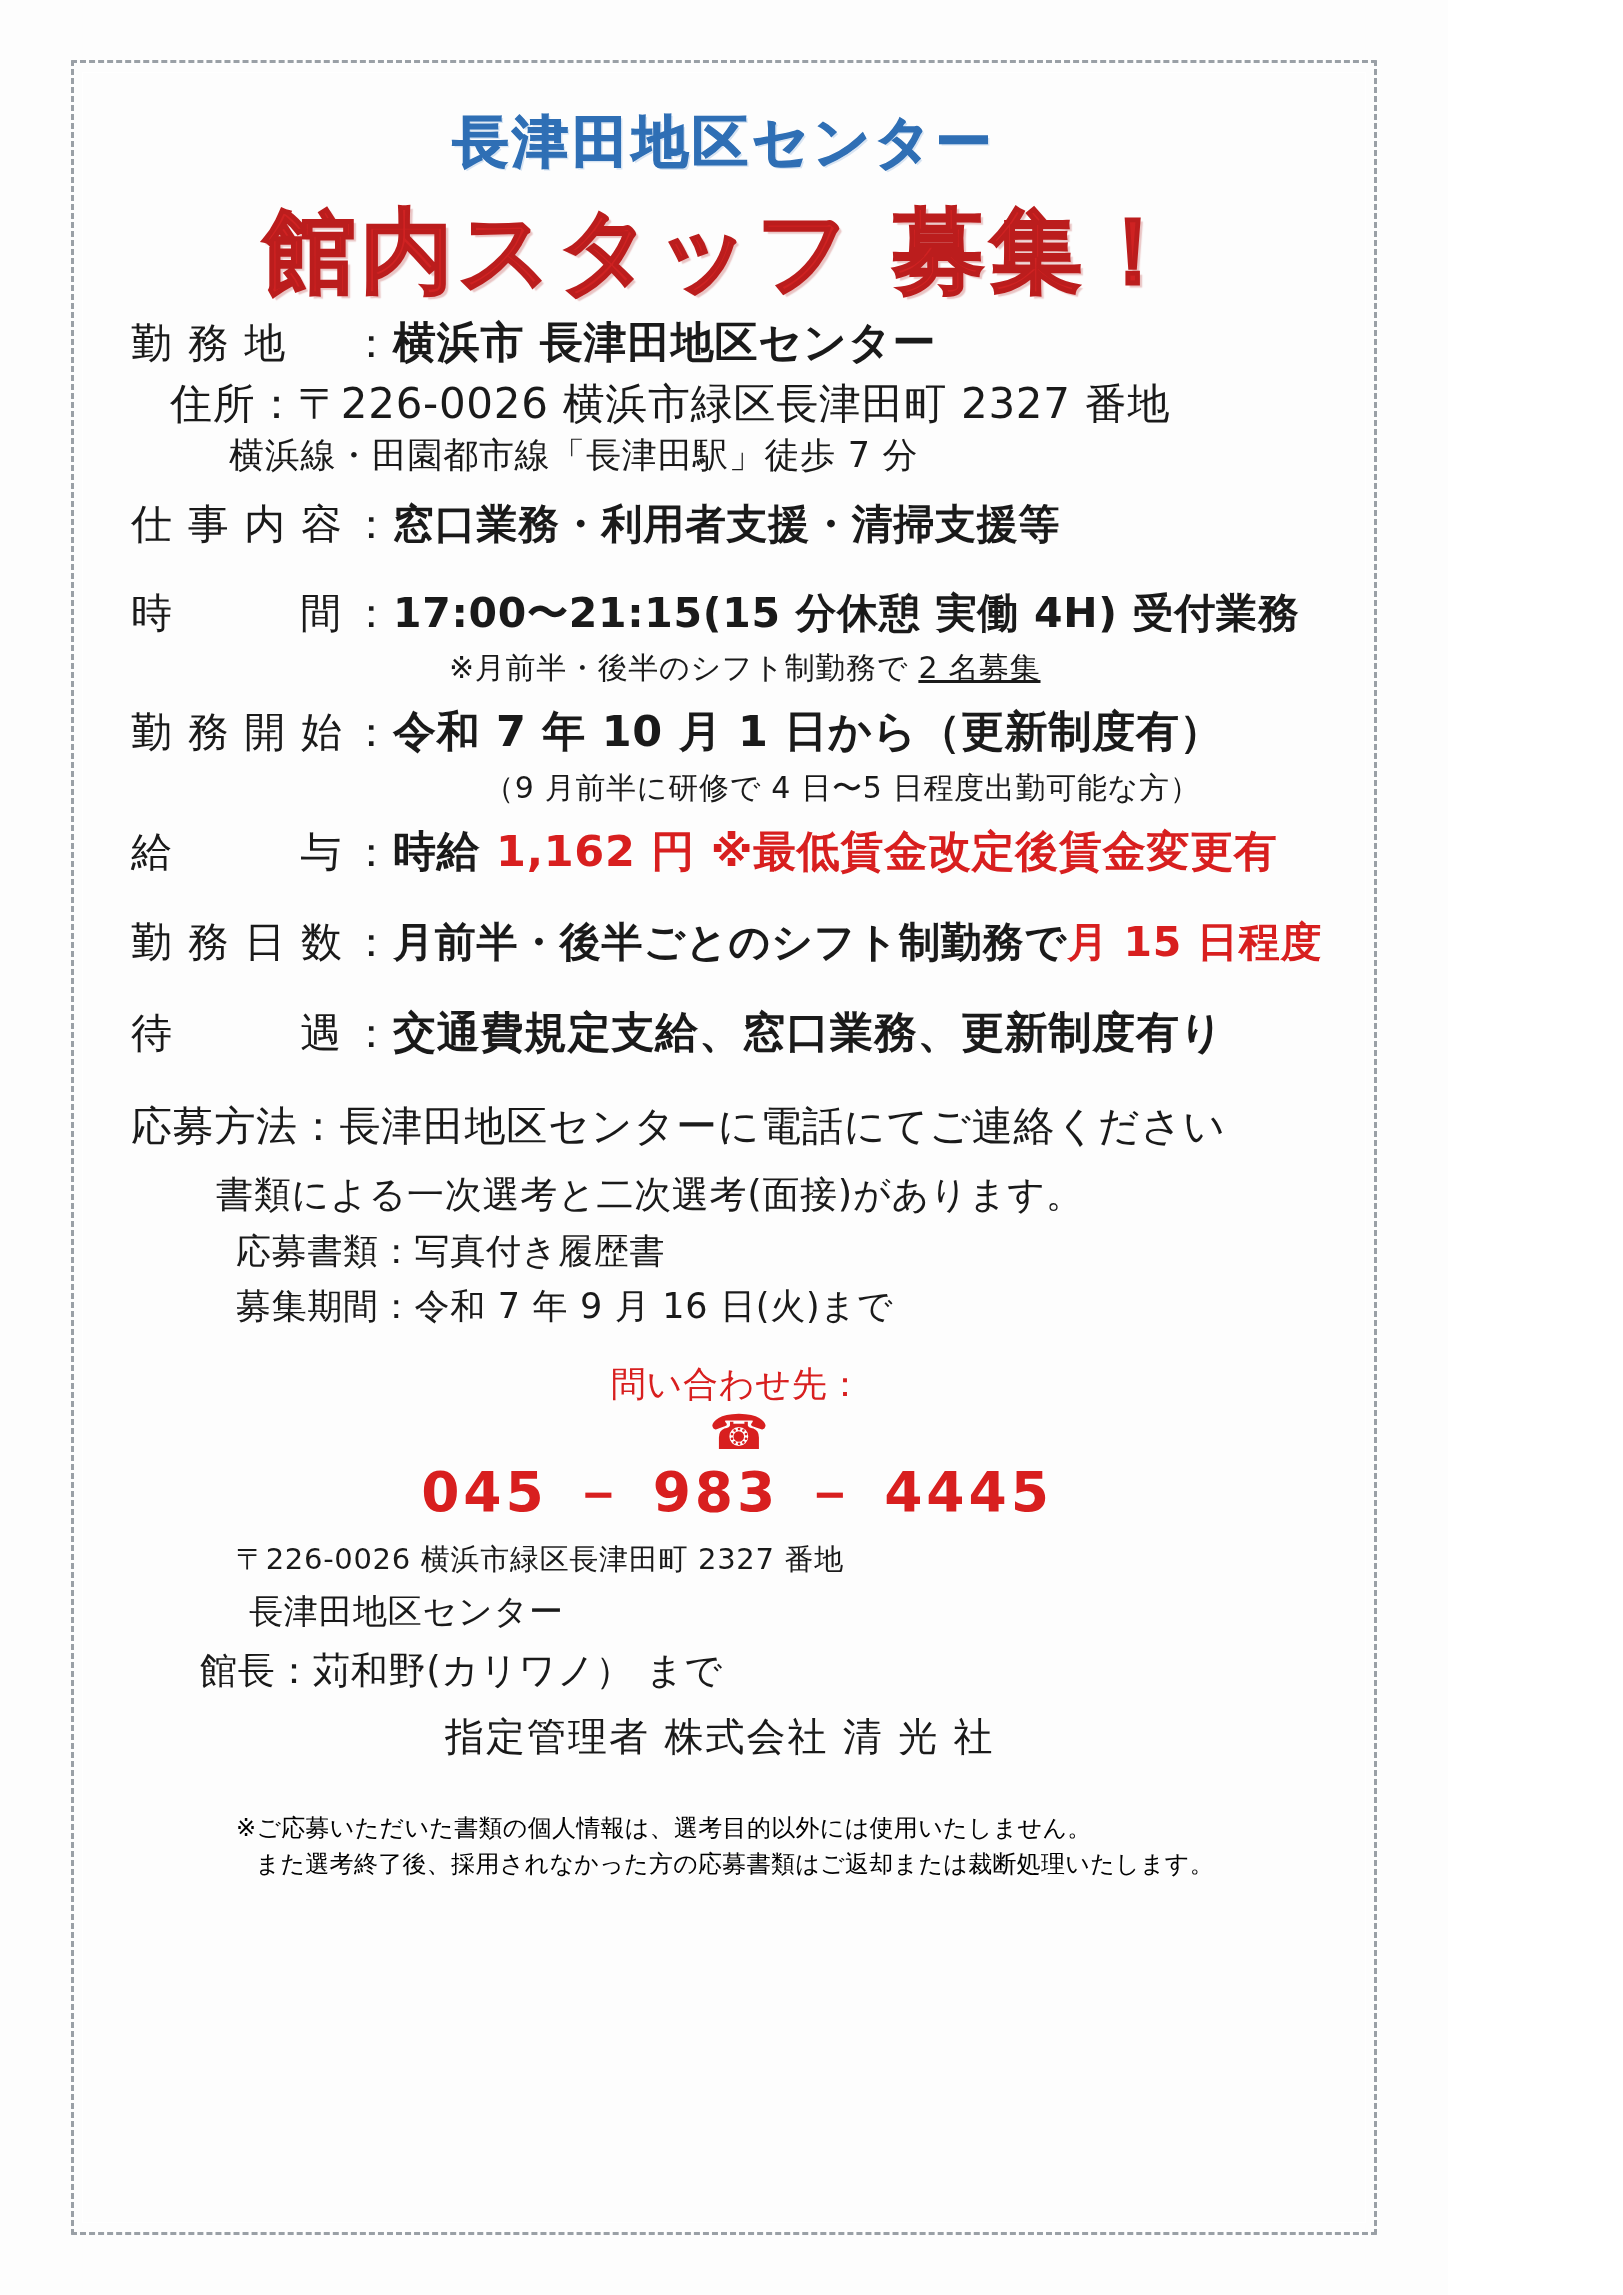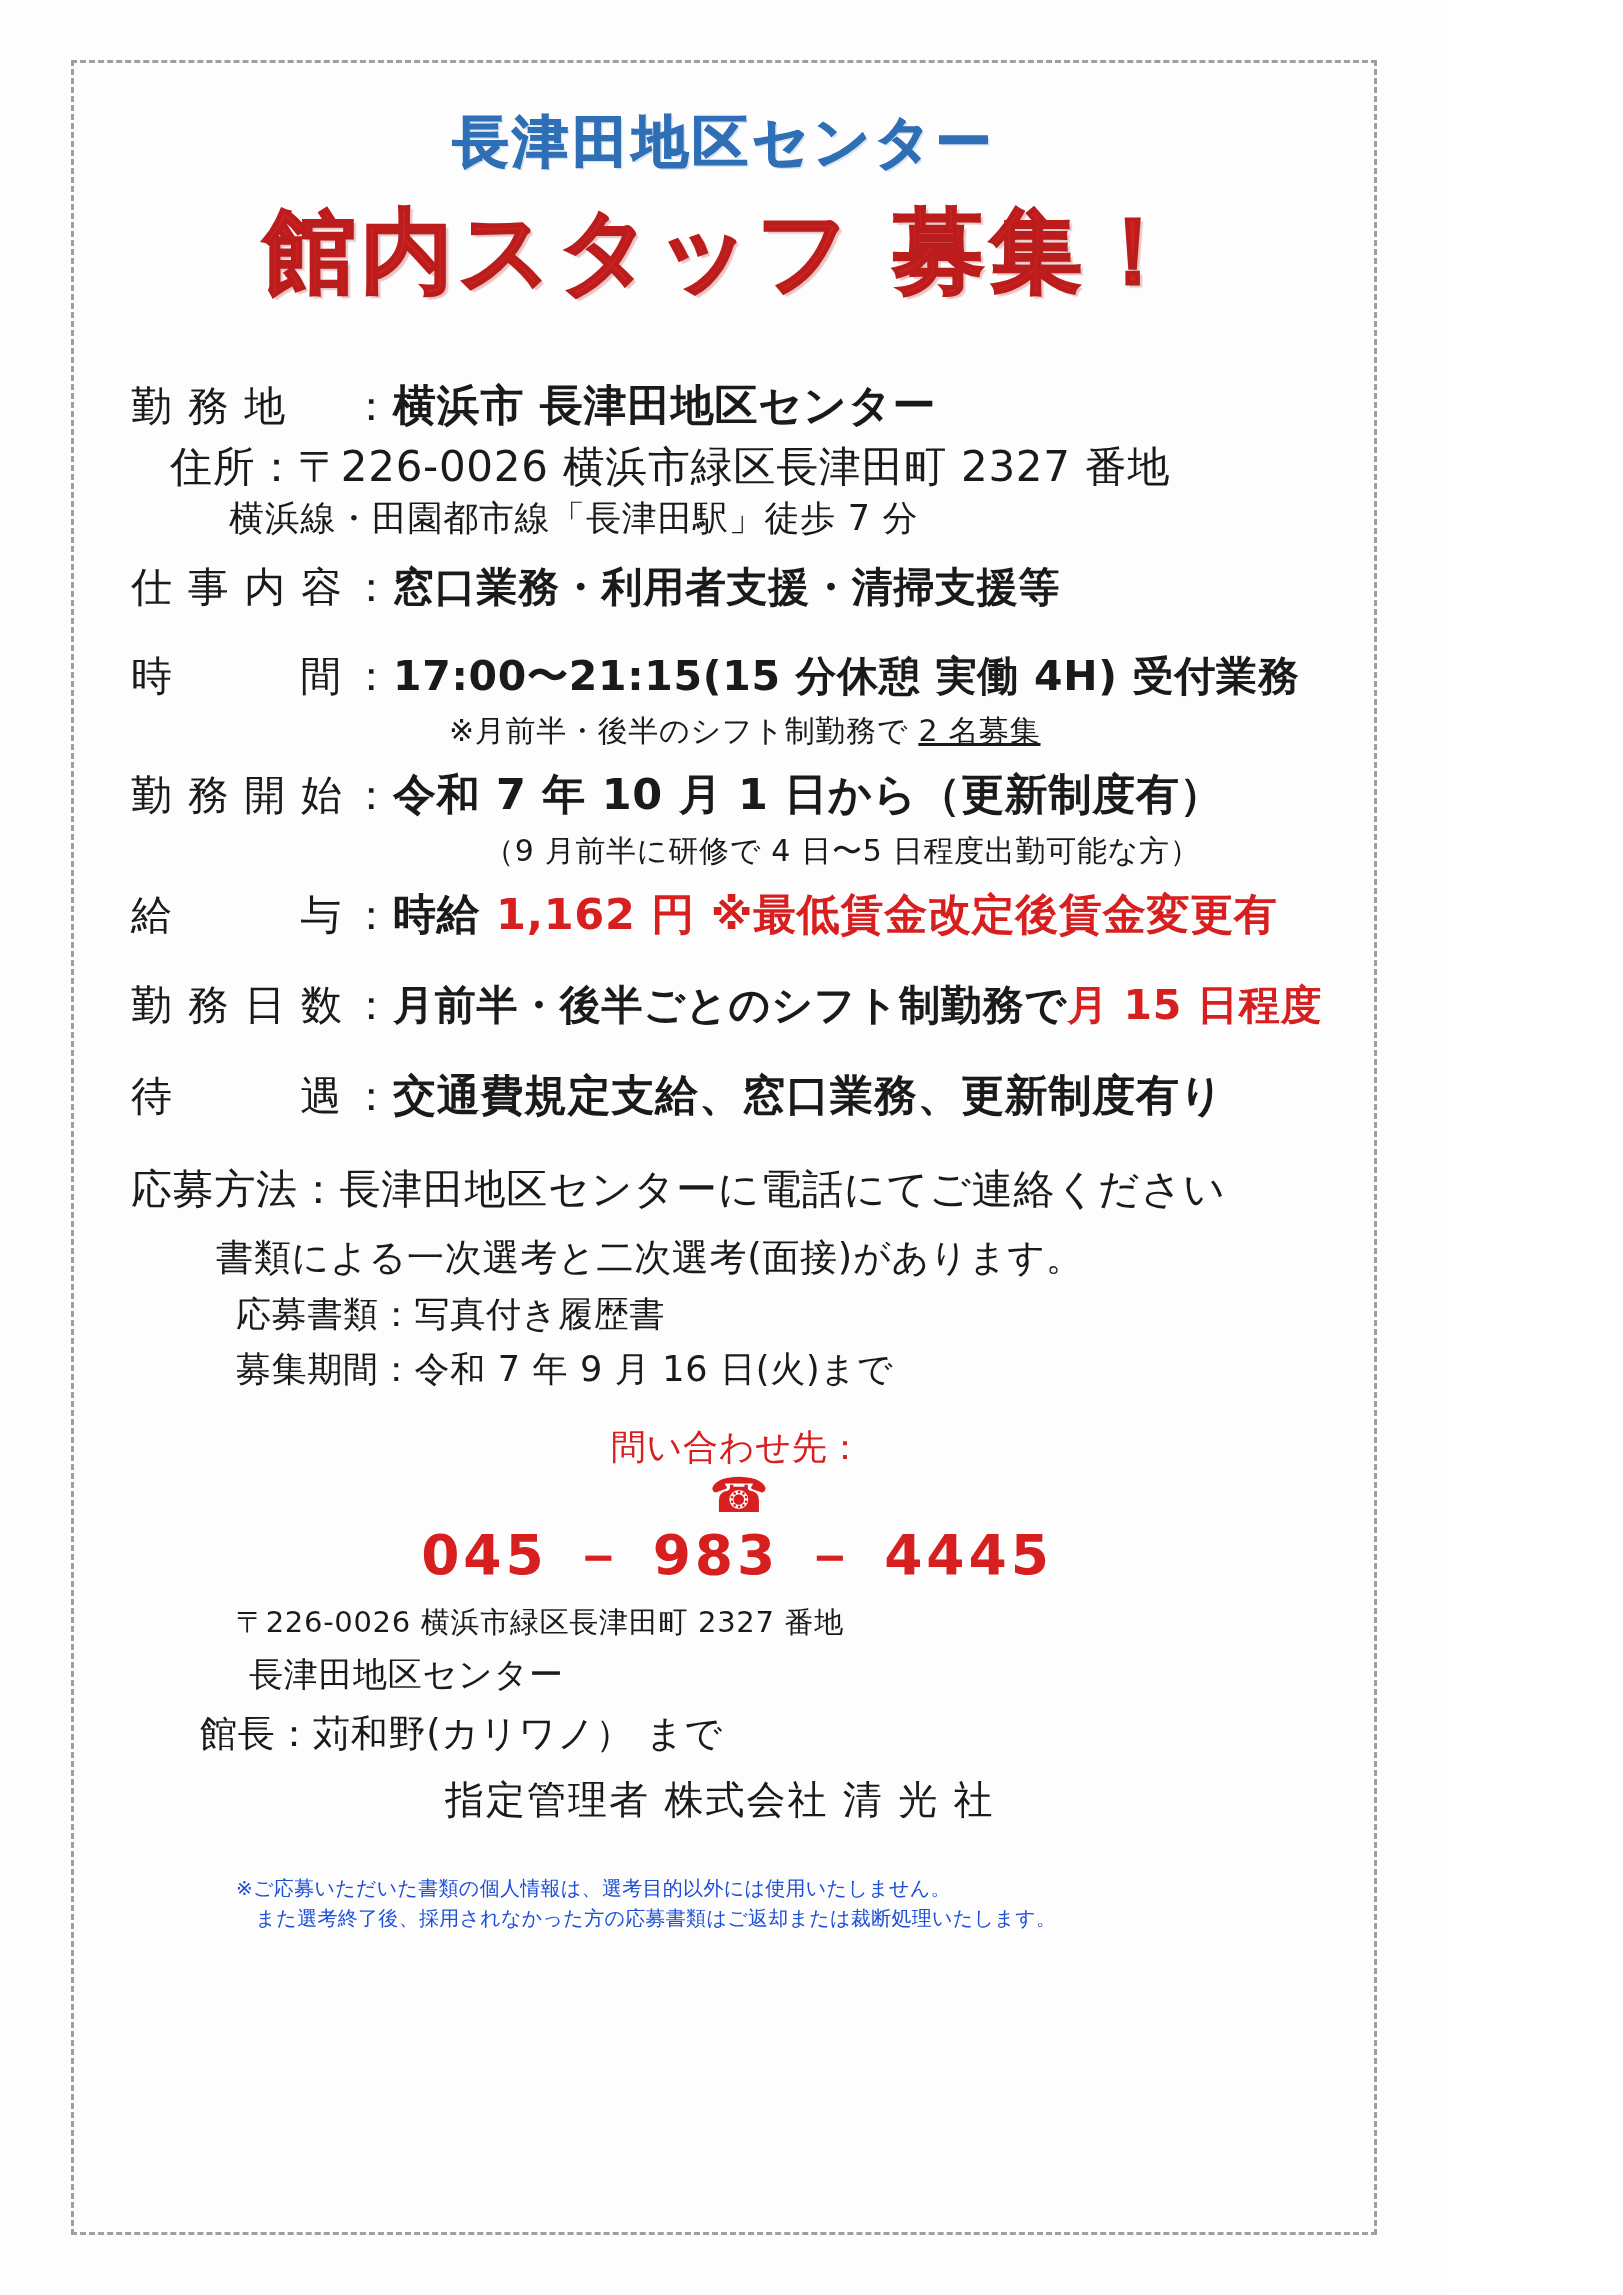--- a/index.html
+++ b/index.html
@@ -64,21 +64,20 @@
     font-size: 92px;
     font-weight: bold;
     letter-spacing: 5.2px;
     color: #cf2222;
     text-shadow: 3.3px 3.3px 1.3px #e9c4c4;
     -webkit-text-stroke: 2px #bb1d1d;
   }
 
   
   .body-block {
-    margin-top: 63px;
     padding-left: 26px;
   }
   .row {
     display: flex;
     align-items: baseline;
     margin-bottom: 3.9px;
   }
   .label {
     flex: 0 0 auto;
     width: 262px;
@@ -204,24 +203,24 @@
     margin-left: 340px;
     margin-top: 14.4px;
     letter-spacing: 2px;
     white-space: nowrap;
   }
 
   
   .note {
     margin-top: 46px;
     padding-left: 131px;
-    font-size: 20px;
+    font-size: 24px;
     line-height: 1.5;
     letter-spacing: 0.3px;
-    color: #1d4ed8;
+    color: #000000;
   }
   .note div { white-space: nowrap; }
   .note .l2 { padding-left: 19.6px; }
 </style>
 </head>
 <body>
 
 <div class="page">
   <div class="frame"></div>
   <div class="frame-inner"></div>

